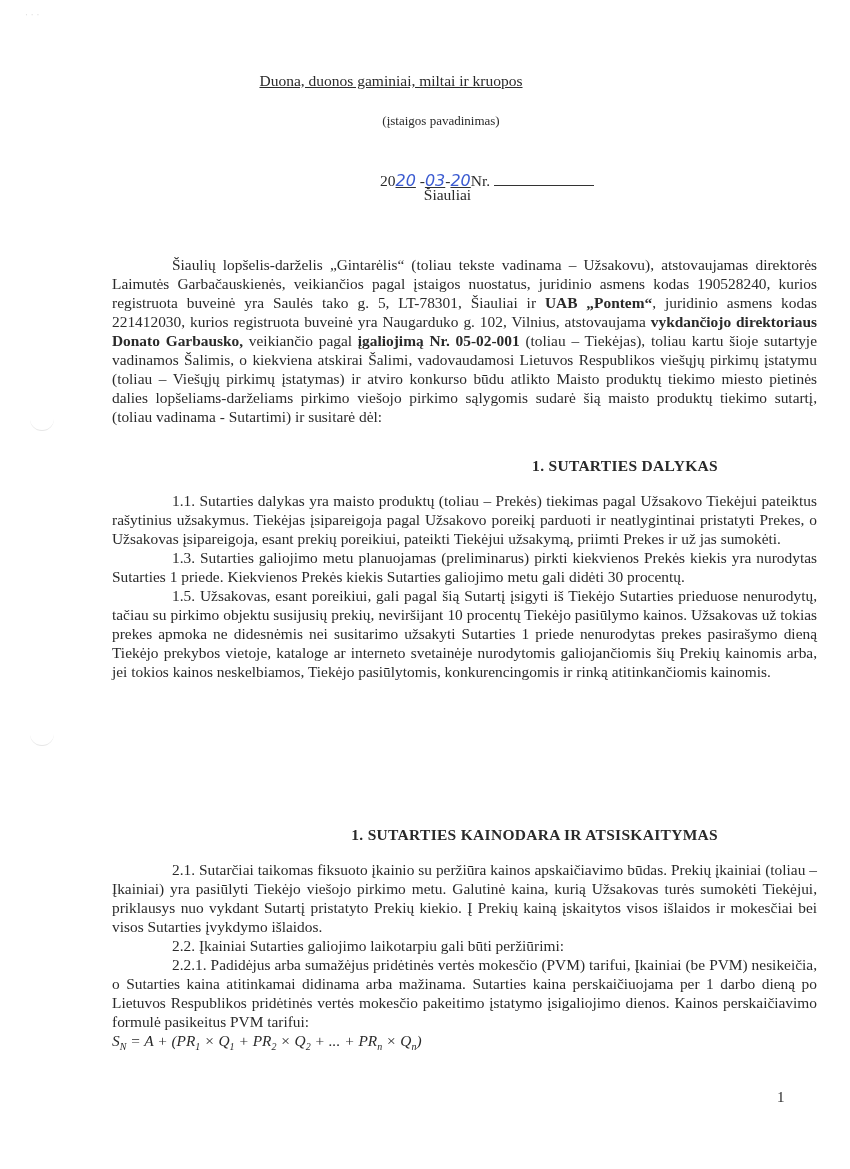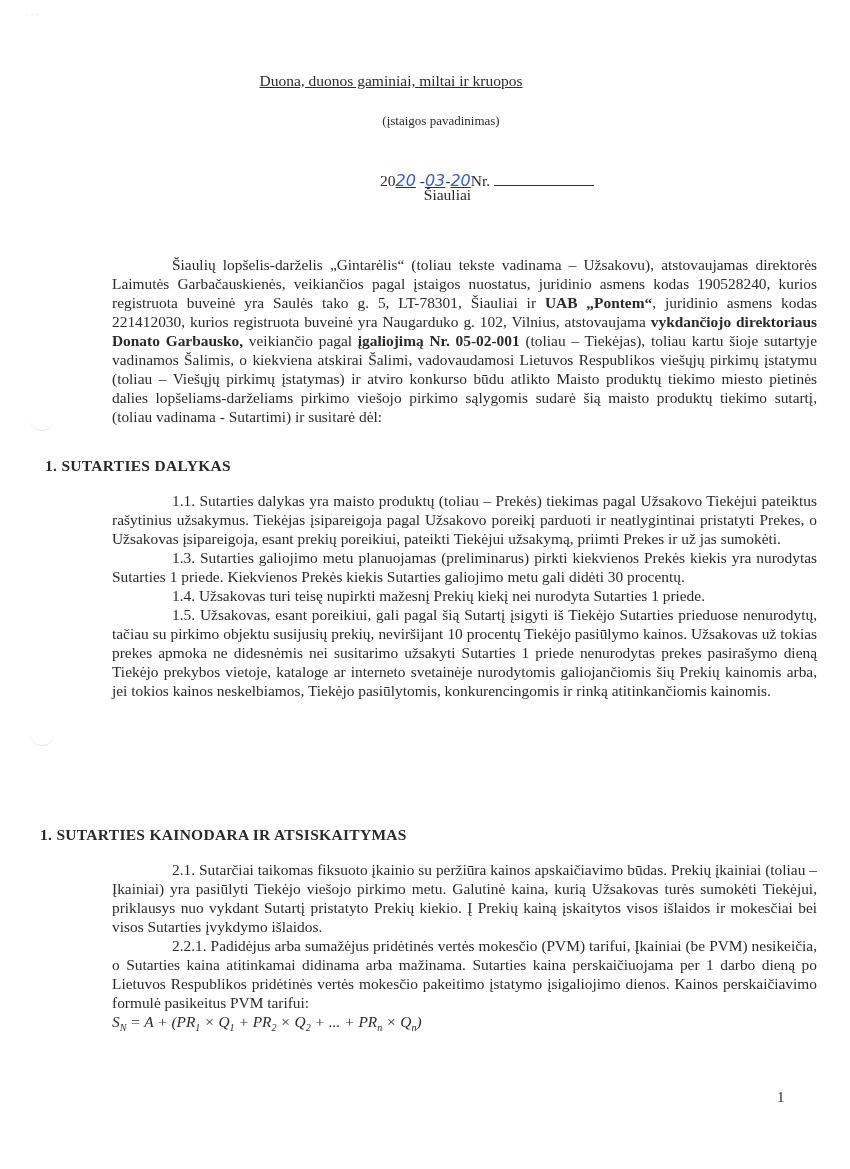--- a/index.html
+++ b/index.html
@@ -19,21 +19,21 @@
   .hand { color: #3b5bd1; font-family: "DejaVu Sans", sans-serif; font-style: italic; font-size: 16px; text-decoration: underline; text-decoration-color: #333; }
   .blank { display: inline-block; width: 100px; border-bottom: 1px solid #333; height: 14px; vertical-align: baseline; }
   .city { position: absolute; top: 186px; left: 0; width: 850px; text-align: center; font-size: 15.5px; padding-left: 45px; box-sizing: border-box; }
 
   .body-text {
     position: absolute; left: 112px; width: 705px;
     font-size: 15.4px; line-height: 19px; text-align: justify;
   }
   .body-text p { margin: 0; text-indent: 60px; }
   .intro { top: 255px; }
-  .sec-head { position: absolute; left: 0; width: 718px; text-align: left; font-weight: bold; font-size: 15.5px; letter-spacing: 0.3px; }
+  .sec-head { position: absolute; left: 0; width: 718px; text-align: right; font-weight: bold; font-size: 15.5px; letter-spacing: 0.3px; }
   .sec1-head { top: 457px; padding-left: 45px; box-sizing: border-box; }
   .sec1 { top: 491px; }
   .sec2-head { top: 826px; padding-left: 40px; box-sizing: border-box; }
   .sec2 { top: 860px; }
   .formula { text-indent: 0 !important; font-style: italic; }
   .formula sub { font-size: 10px; }
   .page-num { position: absolute; left: 777px; top: 1089px; font-size: 15px; }
   .hole { position: absolute; left: 30px; width: 24px; height: 12px; border-bottom: 1.5px solid #e6e6e6; border-radius: 0 0 12px 12px; }
   .mark-tl { position: absolute; left: 25px; top: 10px; font-size: 9px; color: #e0e0e0; font-family: "DejaVu Sans", sans-serif; }
 </style>
@@ -53,27 +53,27 @@
   <div class="city">Šiauliai</div>
 
   <div class="body-text intro">
     <p><span>Šiaulių lopšelis-darželis „Gintarėlis“ (toliau tekste vadinama – Užsakovu), atstovaujamas direktorės Laimutės Garbačauskienės, veikiančios pagal įstaigos nuostatus, juridinio asmens kodas 190528240, kurios registruota buveinė yra Saulės tako g. 5, LT-78301, Šiauliai ir </span><b>UAB „Pontem“</b><span>, juridinio asmens kodas 221412030, kurios registruota buveinė yra Naugarduko g. 102, Vilnius, atstovaujama </span><b>vykdančiojo direktoriaus Donato Garbausko,</b><span> veikiančio pagal </span><b>įgaliojimą Nr. 05-02-001</b><span> (toliau – Tiekėjas), toliau kartu šioje sutartyje vadinamos Šalimis, o kiekviena atskirai Šalimi, vadovaudamosi Lietuvos Respublikos viešųjų pirkimų įstatymu (toliau – Viešųjų pirkimų įstatymas) ir atviro konkurso būdu atlikto Maisto produktų tiekimo miesto pietinės dalies lopšeliams-darželiams pirkimo viešojo pirkimo sąlygomis sudarė šią maisto produktų tiekimo sutartį, (toliau vadinama  - Sutartimi) ir susitarė dėl:</span></p>
   </div>
 
   <div class="sec-head sec1-head">1.  SUTARTIES DALYKAS</div>
   <div class="body-text sec1">
     <p>1.1. Sutarties dalykas yra maisto produktų (toliau – Prekės) tiekimas pagal Užsakovo Tiekėjui pateiktus rašytinius užsakymus. Tiekėjas įsipareigoja pagal Užsakovo poreikį parduoti ir neatlygintinai pristatyti Prekes, o Užsakovas įsipareigoja, esant prekių poreikiui, pateikti Tiekėjui užsakymą, priimti Prekes ir už jas sumokėti.</p>
     <p>1.3. Sutarties galiojimo metu planuojamas (preliminarus) pirkti kiekvienos Prekės kiekis yra nurodytas Sutarties 1 priede. Kiekvienos Prekės kiekis Sutarties galiojimo metu gali didėti 30 procentų.</p>
-    <p>1.4. Užsakovas turi teisę nupirkti mažesnį Prekių kiekį nei nurodyta Sutarties 1 priede.</p>
     <p>1.5. Užsakovas, esant poreikiui, gali pagal šią Sutartį įsigyti iš Tiekėjo Sutarties prieduose nenurodytų, tačiau su pirkimo objektu susijusių prekių, neviršijant 10 procentų Tiekėjo pasiūlymo kainos. Užsakovas už tokias prekes apmoka ne didesnėmis nei susitarimo užsakyti Sutarties 1 priede nenurodytas prekes pasirašymo dieną Tiekėjo prekybos vietoje, kataloge ar interneto svetainėje nurodytomis galiojančiomis šių Prekių kainomis arba, jei tokios kainos neskelbiamos, Tiekėjo pasiūlytomis, konkurencingomis ir rinką atitinkančiomis kainomis.</p>
   </div>
 
   <div class="sec-head sec2-head">1.  SUTARTIES KAINODARA IR ATSISKAITYMAS</div>
   <div class="body-text sec2">
     <p>2.1.  Sutarčiai taikomas fiksuoto įkainio su peržiūra kainos apskaičiavimo būdas. Prekių įkainiai (toliau – Įkainiai) yra pasiūlyti Tiekėjo viešojo pirkimo metu. Galutinė kaina, kurią Užsakovas turės sumokėti Tiekėjui, priklausys nuo vykdant Sutartį pristatyto Prekių kiekio. Į Prekių kainą įskaitytos visos išlaidos ir mokesčiai bei visos Sutarties įvykdymo išlaidos.</p>
+    <p>2.2.  Įkainiai Sutarties galiojimo laikotarpiu gali būti peržiūrimi:</p>
     <p>2.2.1. Padidėjus arba sumažėjus pridėtinės vertės mokesčio (PVM) tarifui, Įkainiai (be PVM) nesikeičia, o Sutarties kaina atitinkamai didinama arba mažinama. Sutarties kaina perskaičiuojama per 1 darbo dieną po Lietuvos Respublikos pridėtinės vertės mokesčio  pakeitimo įstatymo įsigaliojimo dienos. Kainos perskaičiavimo formulė pasikeitus PVM tarifui:</p>
     <p class="formula"><span>S</span><sub>N</sub><span> = A + (</span><span>PR</span><sub>1</sub><span> × </span><span>Q</span><sub>1</sub><span> + </span><span>PR</span><sub>2</sub><span> × </span><span>Q</span><sub>2</sub><span> + ... + </span><span>PR</span><sub>n</sub><span> × </span><span>Q</span><sub>n</sub><span>)</span></p>
   </div>
 
   <div class="hole" style="top:418px;"></div>
   <div class="hole" style="top:733px;"></div>
 
   <div class="page-num">1</div>
 </div>
 

